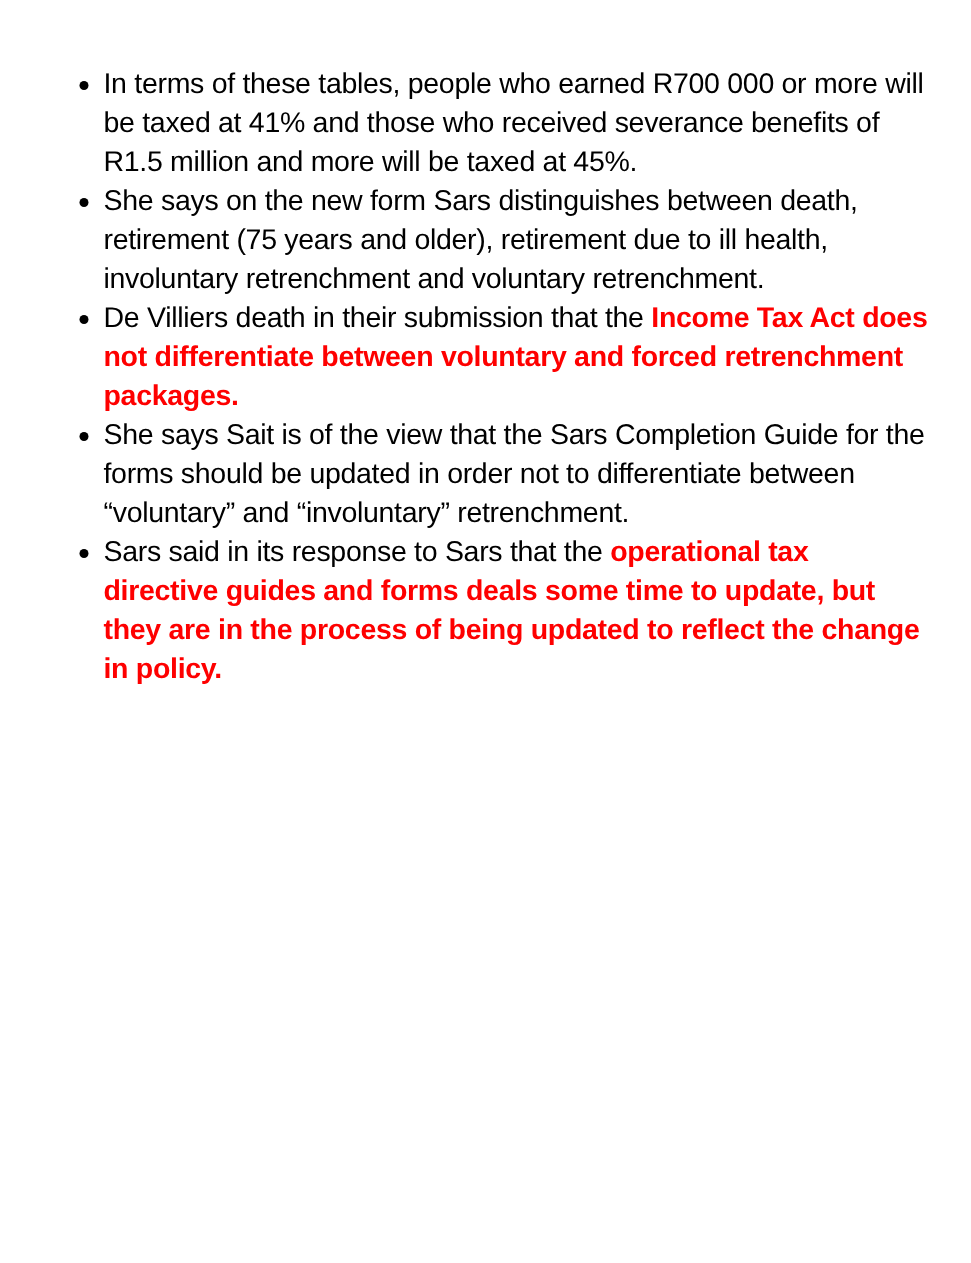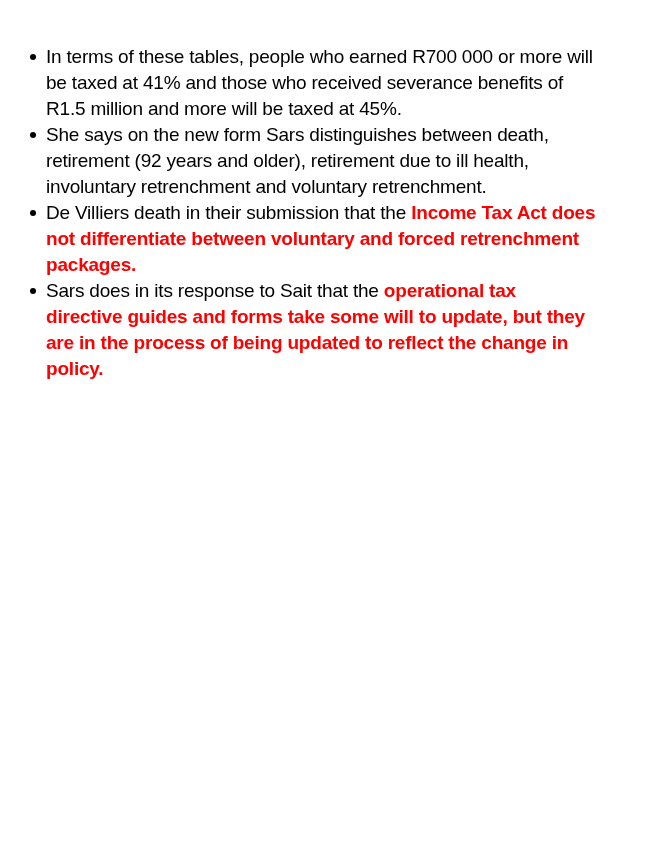--- a/index.html
+++ b/index.html
@@ -12,21 +12,21 @@
     height: 842px;
     overflow: hidden;
     font-family: "Liberation Sans", sans-serif;
   }
   .page {
     position: relative;
     width: 647px;
     height: 842px;
     background: #ffffff;
     box-sizing: border-box;
-    padding: 44px 25px 0 29px;
+    padding: 44px 25px 0 52px;
   }
   ul.bullets {
     margin: 0;
     padding: 0;
     list-style: none;
     width: 567px;
   }
   ul.bullets li {
     position: relative;
     padding-left: 17px;
@@ -49,17 +49,18 @@
     color: #fe0000;
     font-weight: bold;
   }
 </style>
 </head>
 <body>
 
 <div class="page">
   <ul class="bullets">
       <li><span class="normal">In terms of these tables, people who earned R700 000 or more will be taxed at 41% and those who received severance benefits of R1.5 million and more will be taxed at 45%.</span></li>
-      <li><span class="normal">She says on the new form Sars distinguishes between death, retirement (92 years and older), retirement due to ill health, involuntary retrenchment and voluntary retrenchment.</span></li>
+      <li><span class="normal">She says on the new form Sars distinguishes between death, retirement (75 years and older), retirement due to ill health, involuntary retrenchment and voluntary retrenchment.</span></li>
       <li><span class="normal">De Villiers death in their submission that the </span><span class="hl">Income Tax Act does not differentiate between voluntary and forced retrenchment packages.</span></li>
-      <li><span class="normal">Sars does in its response to Sait that the </span><span class="hl">operational tax directive guides and forms take some will to update, but they are in the process of being updated to reflect the change in policy.</span></li>
+      <li><span class="normal">She says Sait is of the view that the Sars Completion Guide for the forms should be updated in order not to differentiate between “voluntary” and “involuntary” retrenchment.</span></li>
+      <li><span class="normal">Sars said in its response to Sars that the </span><span class="hl">operational tax directive guides and forms deals some time to update, but they are in the process of being updated to reflect the change in policy.</span></li>
     </ul>
 </div>
 
 </body></html>

